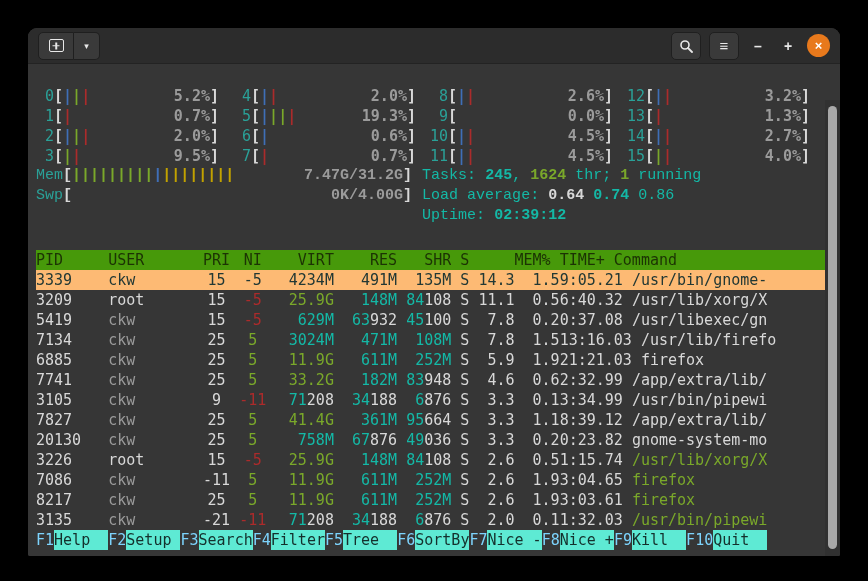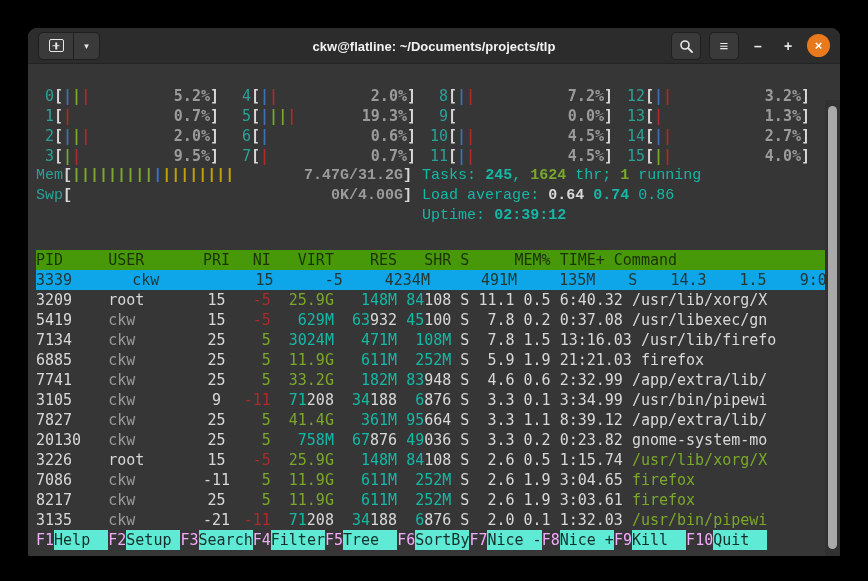--- a/index.html
+++ b/index.html
@@ -48,60 +48,59 @@
   .mid .meter{padding-right:10px;}
   .mlabel3{width:3ch;color:#2aa198;}
   .mval{color:#9b9b9b;font-weight:700;}
   .infoline{height:20px;white-space:pre;overflow:hidden;}
   .spacer{height:24px;}
   
   .ptable{margin-right:-2px;}
   .hrow,.prow{display:flex;height:20px;white-space:pre;overflow:hidden;}
   .hrow{background:#47990a;color:#1c3304;}
   .hrow .sortcol{background:#189d93;color:#0f312c;margin-top:32px;}
-  .prow.sel{background:#0ea5e9;gap:24px;}
+  .prow.sel{background:#fdba74;}
   .prow.sel span{color:#223834 !important;}
   .cell{flex:none;white-space:pre;overflow:hidden;}
   .c0{width:7ch;}
   .c1{width:10ch;text-align:left;padding-left:1ch}
   .c2{width:4ch;text-align:center}
-  .c3{width:4ch;text-align:right}
+  .c3{width:4ch;text-align:center}
   .c4{width:7ch;text-align:right}
   .c5{width:7ch;text-align:right}
   .c6{width:6ch;text-align:right}
   .c7{width:2ch;text-align:right}
   .c8{width:5ch;text-align:right}
-  .c9{width:5ch;text-align:center}
+  .c9{width:5ch;text-align:right}
   .hrow .c9{text-align:left}
   .c11{flex:1 !important;text-align:left;padding-left:1ch}
   
   .fkeys{display:flex;height:20px;white-space:pre;margin-top:0;}
   .fkpair{display:flex;}
-  .fkey-key{color:#f0abfc;}
+  .fkey-key{color:#7dd3fc;}
   .fkey-label{background:#5eead4;color:#14302c;width:6ch;display:inline-block;white-space:pre;}
   
   .scrollzone{position:absolute;right:0;top:36px;bottom:0;width:15px;background:#313131;}
   .scrollthumb{position:absolute;right:3px;top:6px;bottom:7px;width:9px;background:#a9a9a9;
                border-radius:5px;}
 </style>
 </head>
 <body>
 
 <div class="window">
 
   <div class="headerbar">
     <div class="tb-group">
       <div class="tb-btn btn-newtab">
         <span class="newtab-glyph"></span>
       </div>
       <div class="tb-btn btn-tabchooser">
         <span>▾</span>
       </div>
     </div>
-    <div class="hb-title">ckw@flatline: ~/Documents/projects/tlp</div>
     <div class="hb-right">
       <div class="tb-btn btn-search">
         <svg width="14" height="14" viewBox="0 0 14 14">
           <circle cx="6" cy="6" r="4" fill="none" stroke="#e8e8e8" stroke-width="1.6"></circle>
           <line x1="9" y1="9" x2="13" y2="13" stroke="#e8e8e8" stroke-width="1.8" stroke-linecap="round"></line>
         </svg>
       </div>
       <div class="tb-btn btn-menu">
         <span>≡</span>
       </div>
@@ -114,21 +113,21 @@
       <div class="btn-close">
         <span>×</span>
       </div>
     </div>
   </div>
 
   <div class="term">
     <div class="meters" id="cpu-meters">
         <div class="meter"><span class="mlabel">0</span><span class="brk">[</span><span class="bars"><span class="blue">|</span><span class="green">|</span><span class="red">|</span></span><span class="mpct">5.2%</span><span class="brk">]</span></div>
         <div class="meter"><span class="mlabel">4</span><span class="brk">[</span><span class="bars"><span class="blue">|</span><span class="red">|</span></span><span class="mpct">2.0%</span><span class="brk">]</span></div>
-        <div class="meter"><span class="mlabel">8</span><span class="brk">[</span><span class="bars"><span class="blue">|</span><span class="red">|</span></span><span class="mpct">7.2%</span><span class="brk">]</span></div>
+        <div class="meter"><span class="mlabel">8</span><span class="brk">[</span><span class="bars"><span class="blue">|</span><span class="red">|</span></span><span class="mpct">2.6%</span><span class="brk">]</span></div>
         <div class="meter"><span class="mlabel">12</span><span class="brk">[</span><span class="bars"><span class="blue">|</span><span class="red">|</span></span><span class="mpct">3.2%</span><span class="brk">]</span></div>
         <div class="meter"><span class="mlabel">1</span><span class="brk">[</span><span class="bars"><span class="red">|</span></span><span class="mpct">0.7%</span><span class="brk">]</span></div>
         <div class="meter"><span class="mlabel">5</span><span class="brk">[</span><span class="bars"><span class="blue">|</span><span class="green">|</span><span class="green">|</span><span class="red">|</span></span><span class="mpct">19.3%</span><span class="brk">]</span></div>
         <div class="meter"><span class="mlabel">9</span><span class="brk">[</span><span class="bars"></span><span class="mpct">0.0%</span><span class="brk">]</span></div>
         <div class="meter"><span class="mlabel">13</span><span class="brk">[</span><span class="bars"><span class="red">|</span></span><span class="mpct">1.3%</span><span class="brk">]</span></div>
         <div class="meter"><span class="mlabel">2</span><span class="brk">[</span><span class="bars"><span class="blue">|</span><span class="green">|</span><span class="red">|</span></span><span class="mpct">2.0%</span><span class="brk">]</span></div>
         <div class="meter"><span class="mlabel">6</span><span class="brk">[</span><span class="bars"><span class="blue">|</span></span><span class="mpct">0.6%</span><span class="brk">]</span></div>
         <div class="meter"><span class="mlabel">10</span><span class="brk">[</span><span class="bars"><span class="blue">|</span><span class="red">|</span></span><span class="mpct">4.5%</span><span class="brk">]</span></div>
         <div class="meter"><span class="mlabel">14</span><span class="brk">[</span><span class="bars"><span class="blue">|</span><span class="red">|</span></span><span class="mpct">2.7%</span><span class="brk">]</span></div>
         <div class="meter"><span class="mlabel">3</span><span class="brk">[</span><span class="bars"><span class="green">|</span><span class="red">|</span></span><span class="mpct">9.5%</span><span class="brk">]</span></div>

